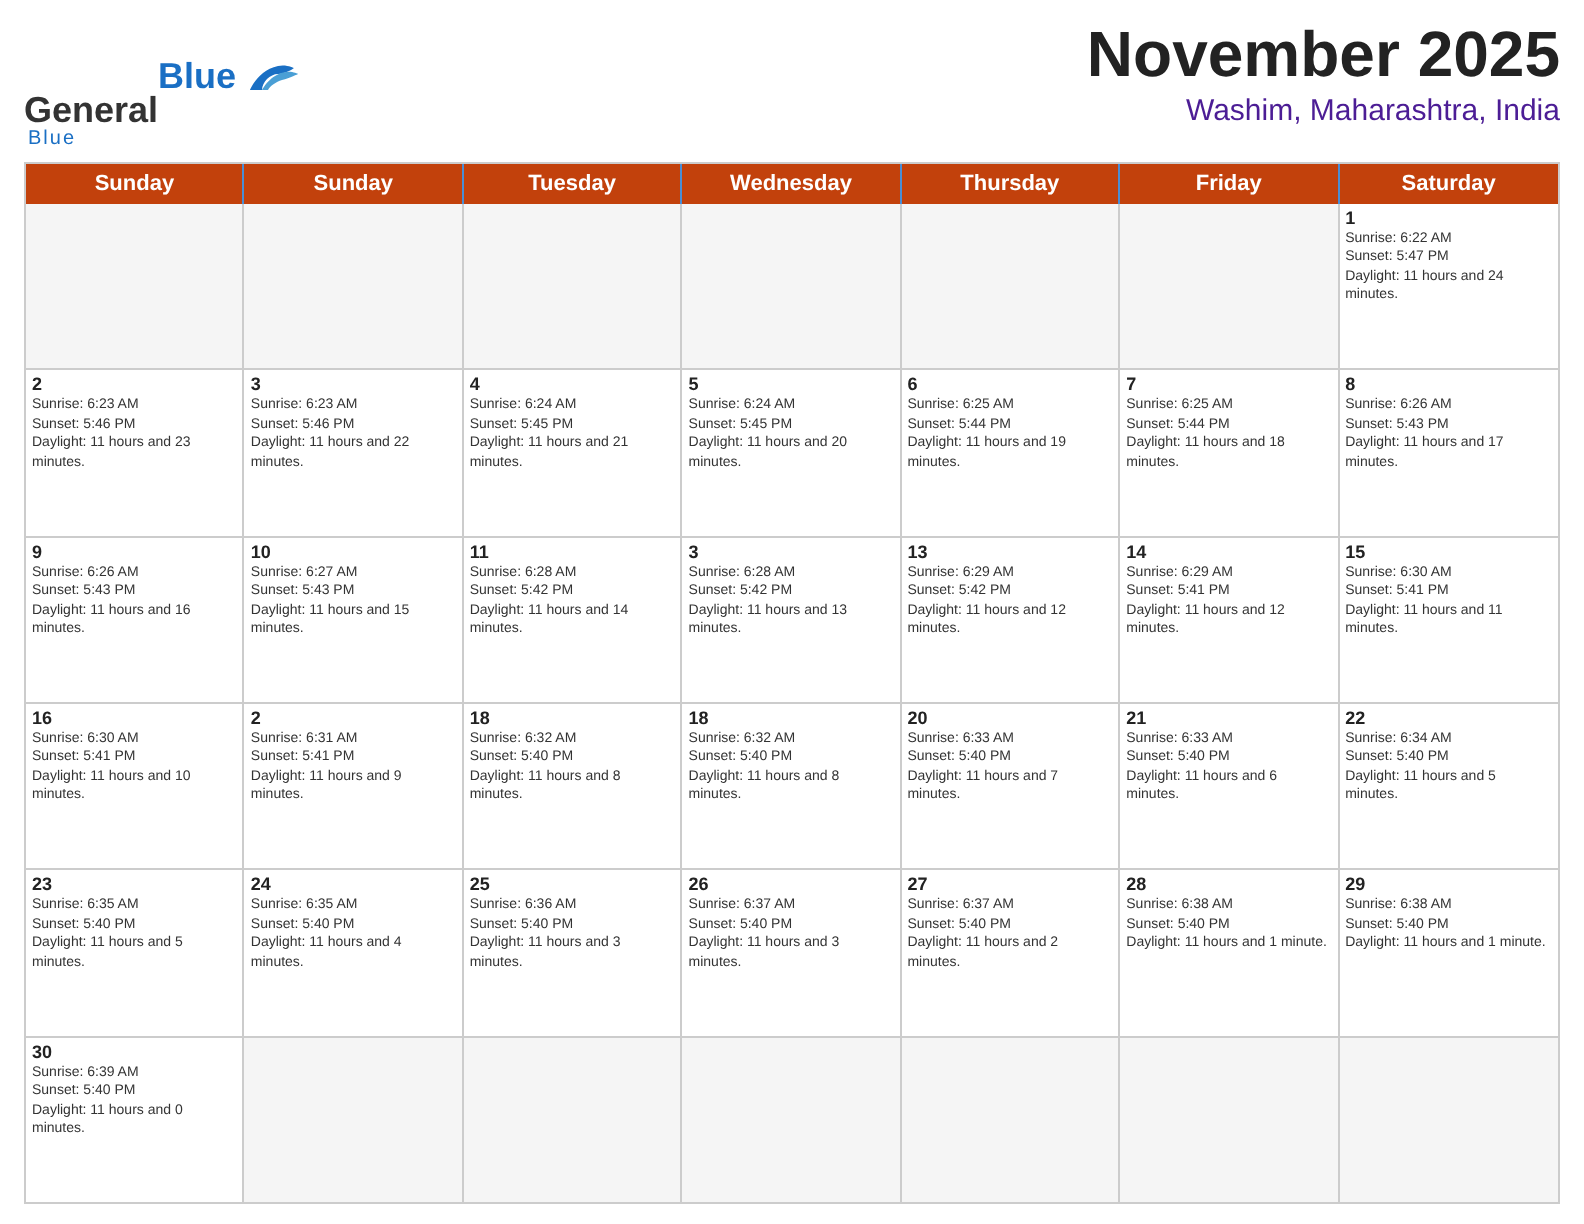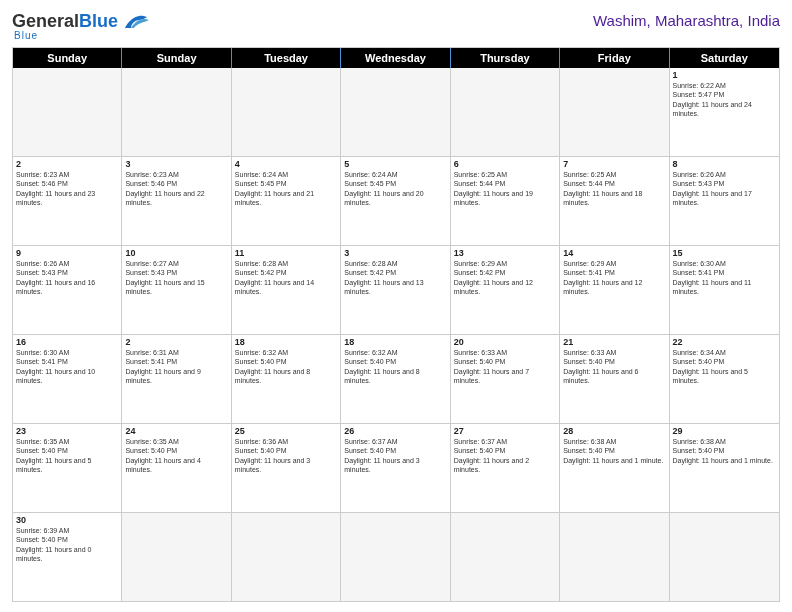--- a/index.html
+++ b/index.html
@@ -29,20 +29,21 @@
       align-items: flex-start;
     }
     .logo-text {
       display: flex;
       align-items: center;
     }
     .logo-general {
       font-size: 18px;
       font-weight: bold;
       color: #333;
+      margin-top: 35px;
     }
     .logo-blue {
       font-size: 18px;
       font-weight: bold;
       color: #1a6fc4;
     }
     .logo-bird {
       width: 28px;
       height: 22px;
       margin-left: 3px;
@@ -70,21 +71,21 @@
     }
     .calendar {
       flex: 1;
       display: flex;
       flex-direction: column;
       border: 1px solid #ccc;
     }
     .cal-header-row {
       display: grid;
       grid-template-columns: repeat(7, 1fr);
-      background: #000000;
+      background: #c2410c;
     }
     .cal-header-cell {
       color: #fff;
       font-size: 11px;
       font-weight: bold;
       text-align: center;
       padding: 4px 2px;
       border-right: 1px solid #4a8ed5;
     }
     .cal-header-cell:last-child { border-right: none; text-align: center; }
@@ -134,20 +135,21 @@
         <span class="logo-general">General</span>
         <span class="logo-blue">Blue</span>
         <svg class="logo-bird" viewBox="0 0 28 22" xmlns="http://www.w3.org/2000/svg">
           <path d="M4,18 C4,18 8,8 18,6 C22,5 26,7 26,7 C26,7 22,10 18,10 C14,10 10,14 10,18 Z" fill="#1a6fc4"></path>
           <path d="M10,18 C10,18 14,10 22,9 C25,8.5 28,10 28,10 C28,10 24,12 20,13 C17,14 14,16 13,18 Z" fill="#4a9fd5"></path>
         </svg>
       </div>
       <div class="logo-underline">Blue</div>
     </div>
     <div class="title-area">
+      <div class="main-title">November 2025</div>
       <div class="subtitle">Washim, Maharashtra, India</div>
     </div>
   </div>
 
   <div class="calendar">
     <div class="cal-header-row">
     <div class="cal-header-cell">Sunday</div>
         <div class="cal-header-cell">Sunday</div>
         <div class="cal-header-cell">Tuesday</div>
         <div class="cal-header-cell">Wednesday</div>

